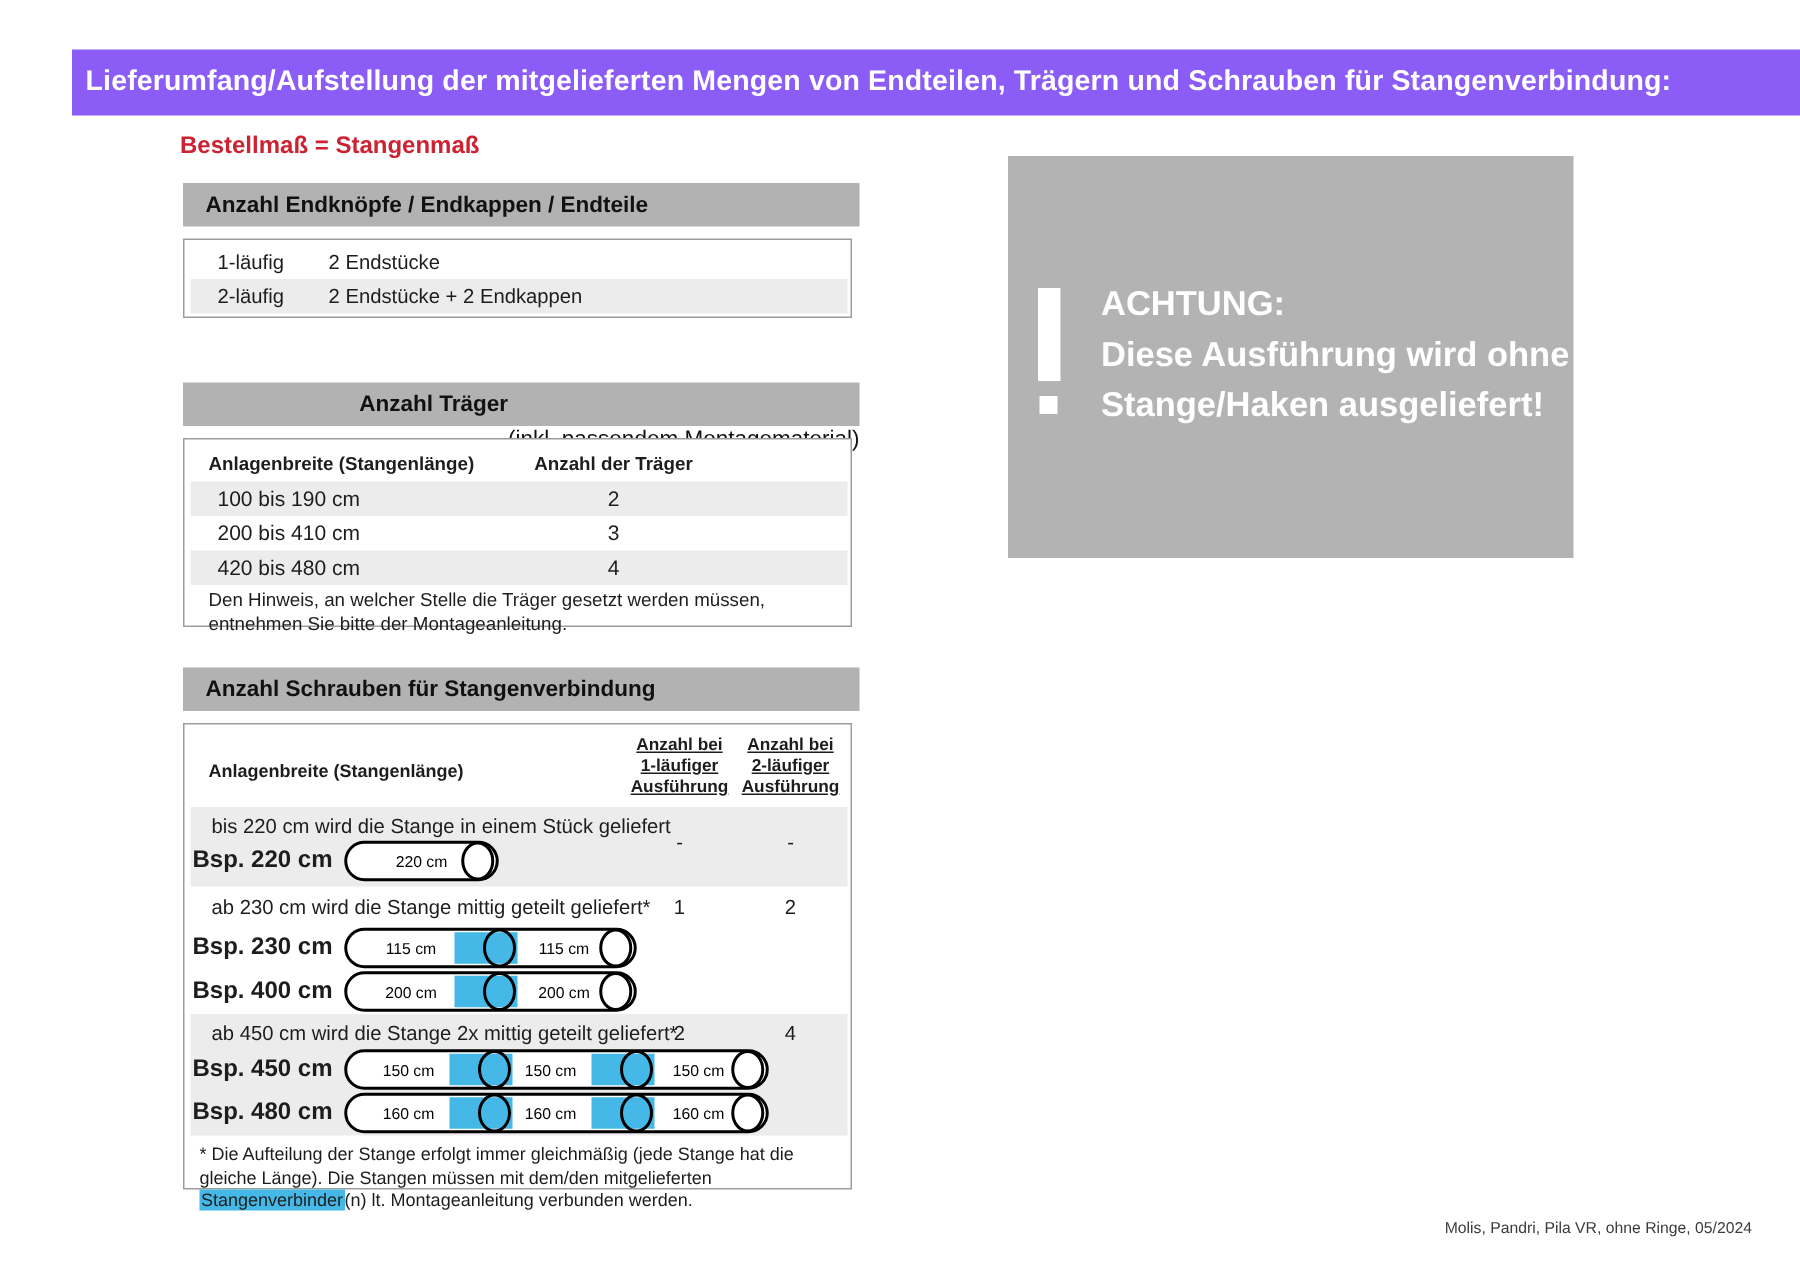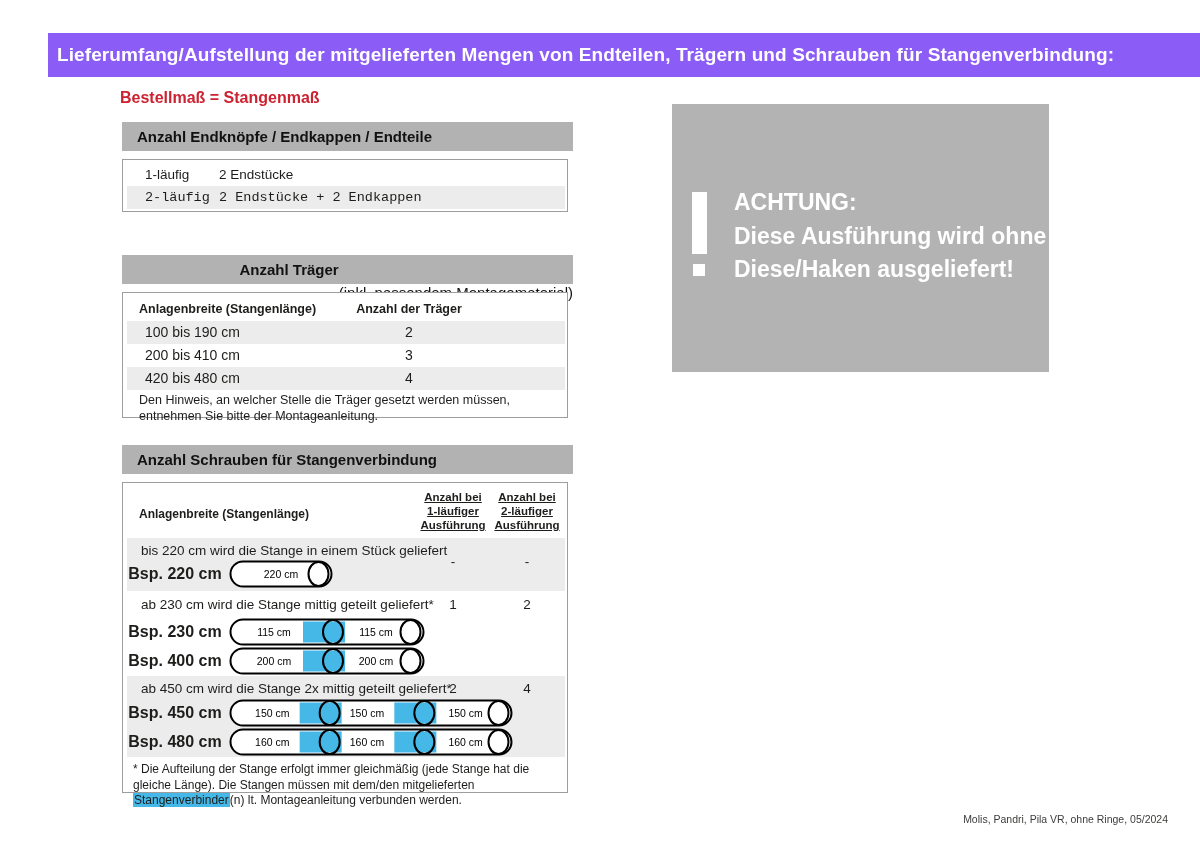--- a/index.html
+++ b/index.html
@@ -85,21 +85,21 @@
   <div class="subtitle">Bestellmaß = Stangenmaß</div>
 
   <div class="sec-header" style="top:122px;">
     <span class="bold">Anzahl Endknöpfe / Endkappen / Endteile</span>
   </div>
   <div class="tbl" style="top:159px;height:53px;">
     <div class="t1-row" style="top:3px;">
       <span class="lbl">1-läufig</span>
       <span class="val">2 Endstücke</span>
     </div>
-    <div class="t1-row shade" style="top:26px;font-family:Liberation Mono, monospace;">
+    <div class="t1-row shade" style="top:26px;">
       <span class="lbl">2-läufig</span>
       <span class="val">2 Endstücke + 2 Endkappen</span>
     </div>
   </div>
 
   <div class="sec-header" style="top:255px;justify-content:flex-end;">
     <span class="bold">Anzahl Träger</span>
       <span class="normal"> (inkl. passendem Montagematerial)</span>
   </div>
   <div class="tbl" style="top:292px;height:126px;">
@@ -212,19 +212,19 @@
       <span>* Die Aufteilung der Stange erfolgt immer gleichmäßig (jede Stange hat die gleiche Länge). Die Stangen müssen mit dem/den mitgelieferten </span><span class="hl">Stangenverbinder</span><span>(n) lt. Montageanleitung verbunden werden.</span>
     </div>
   </div>
 
   <div class="notice">
     <div class="excl-bar"></div>
     <div class="excl-dot"></div>
     <div class="notice-text">
       <div>ACHTUNG:</div>
       <div>Diese Ausführung wird ohne</div>
-      <div>Diese/Haken ausgeliefert!</div>
+      <div>Stange/Haken ausgeliefert!</div>
     </div>
   </div>
 
   <div class="footer">Molis, Pandri, Pila VR, ohne Ringe, 05/2024</div>
 
 </div>
 
 </body></html>

